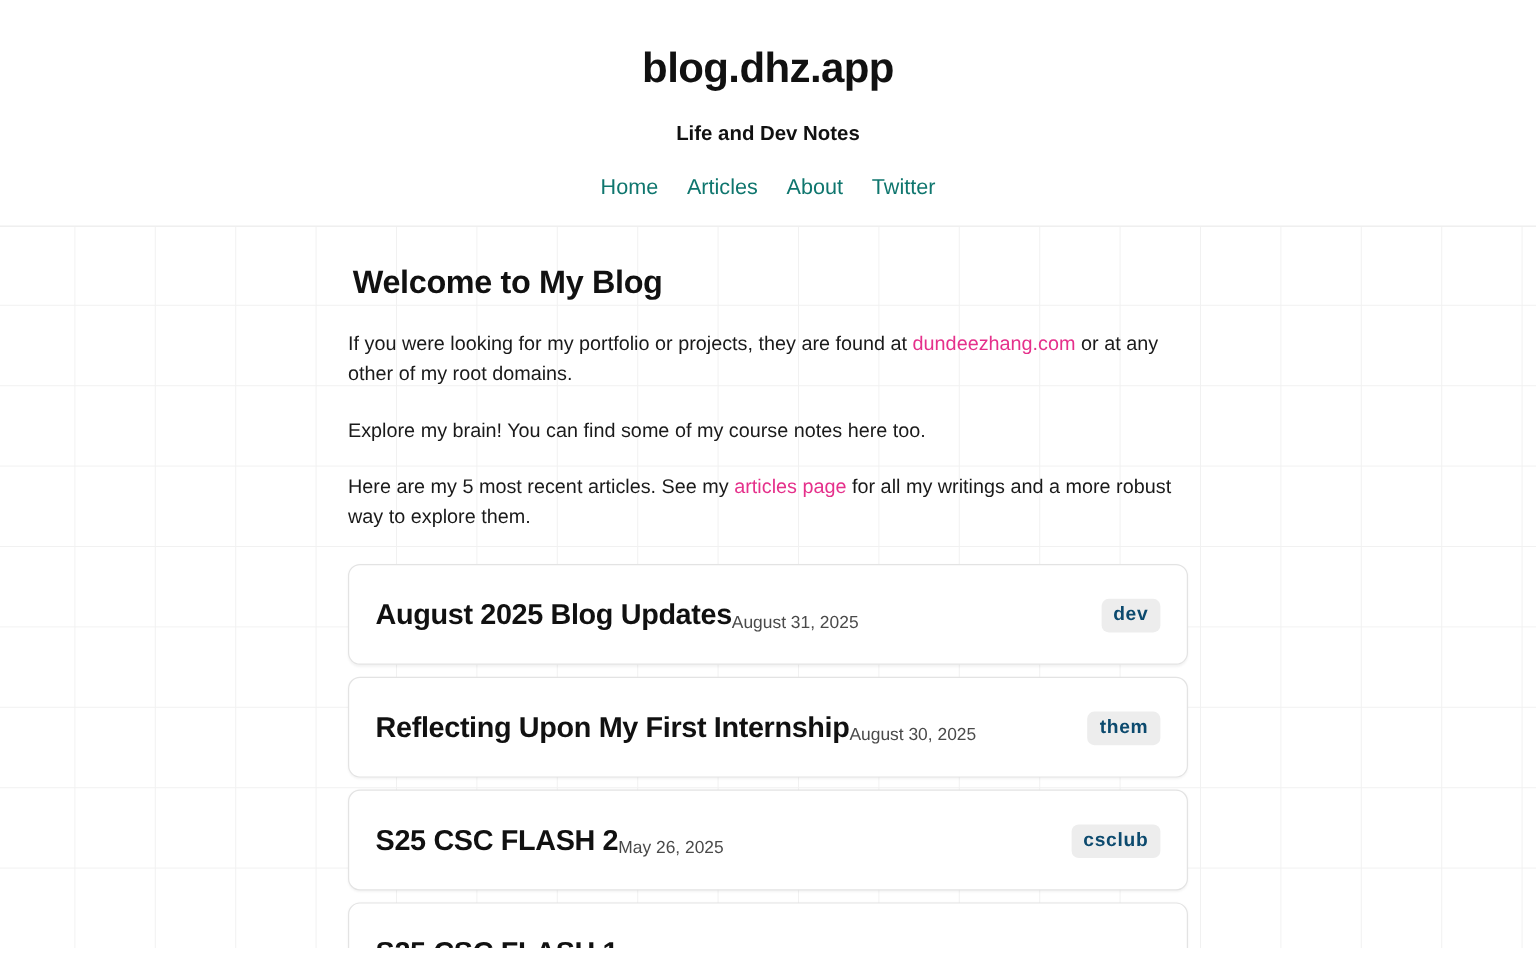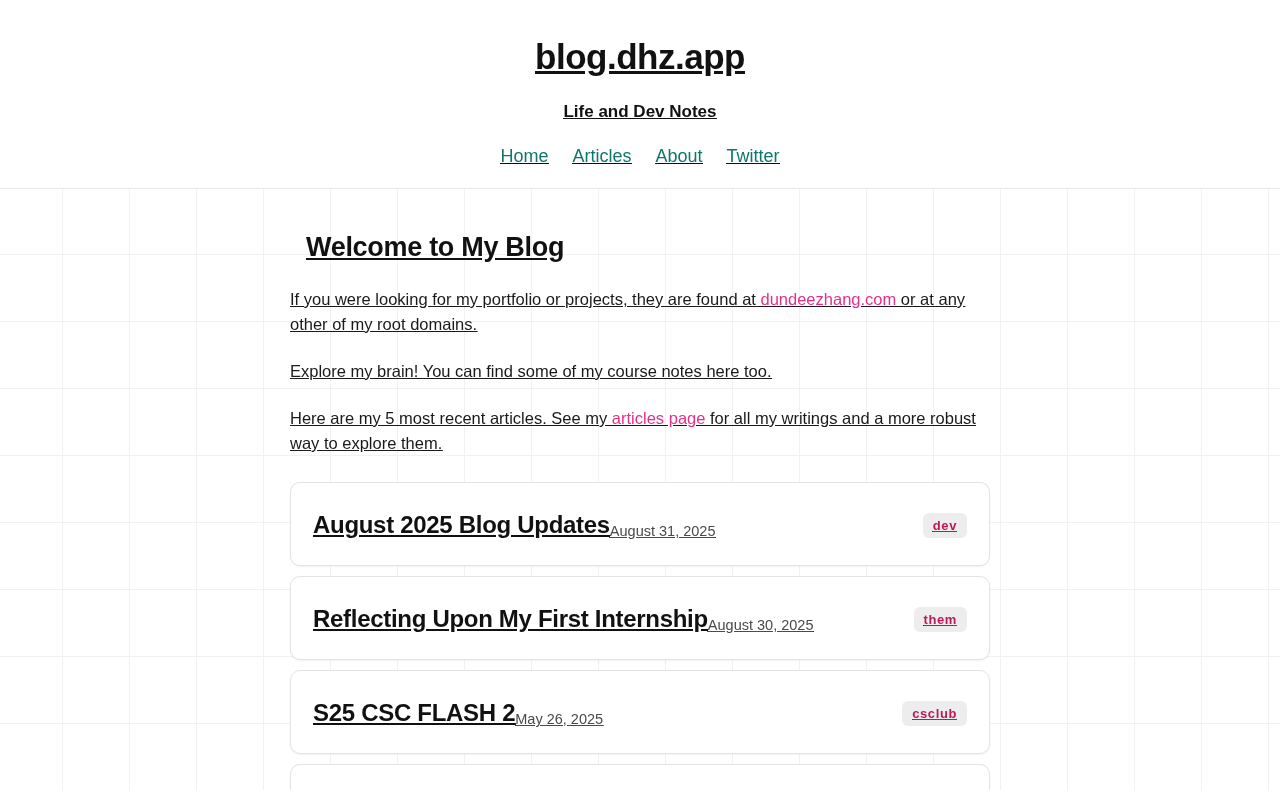--- a/index.html
+++ b/index.html
@@ -1,15 +1,15 @@
 <!DOCTYPE html>
 <html><head>
 <meta charset="utf-8">
 <style>
-  * { box-sizing: border-box; text-decoration: underline; }
+  * { box-sizing: border-box; }
   html, body {
     margin: 0;
     padding: 0;
     width: 1280px;
     height: 800px;
     overflow: hidden;
     background: #ffffff;
     font-family: "Liberation Sans", sans-serif;
     color: #111111;
   }
@@ -75,21 +75,21 @@
   .content-inner {
     position: relative;
     width: 700px;
     margin: 0 auto;
     padding: 0 0 0 0;
   }
 
   .page-title {
     font-size: 27px;
     font-weight: 700;
-    margin: 16px;
+    margin: 4px;
     padding-top: 24px;
     line-height: 36px;
     letter-spacing: -0.3px;
     color: #111111;
   }
 
   .intro-p {
     font-size: 16.5px;
     line-height: 25px;
     margin: 22px 0 0 0;
@@ -129,23 +129,23 @@
     color: #111111;
   }
   .card-date {
     font-size: 14.5px;
     color: #4a4a4a;
     margin-top: 12px;
     line-height: 20px;
   }
   .tag {
     background: #ededed;
-    color: #be185d;
+    color: #0c4a6e;
     border-radius: 6px;
-    font-size: 13px;
+    font-size: 16px;
     font-weight: 700;
     letter-spacing: 0.6px;
     padding: 5px 10px;
     white-space: nowrap;
     flex: none;
   }
 </style>
 </head>
 <body>
 

